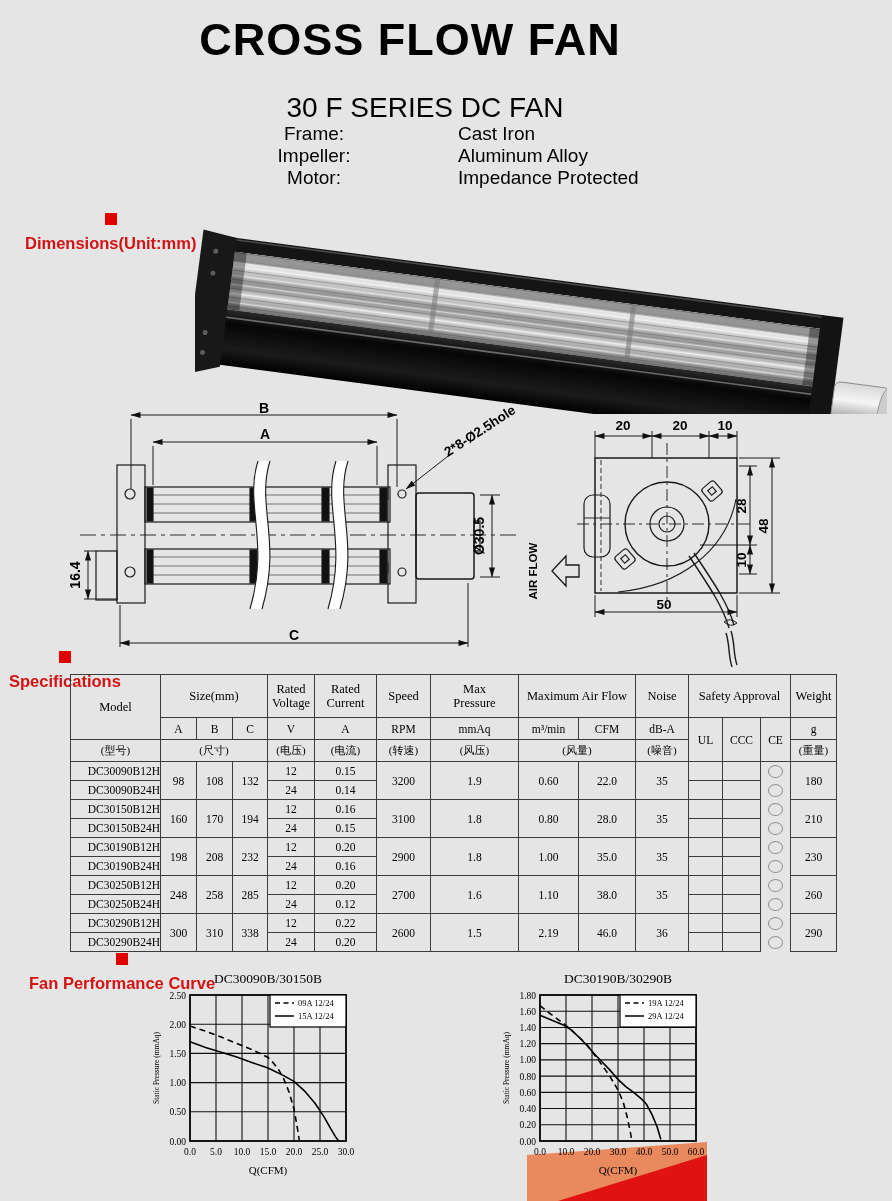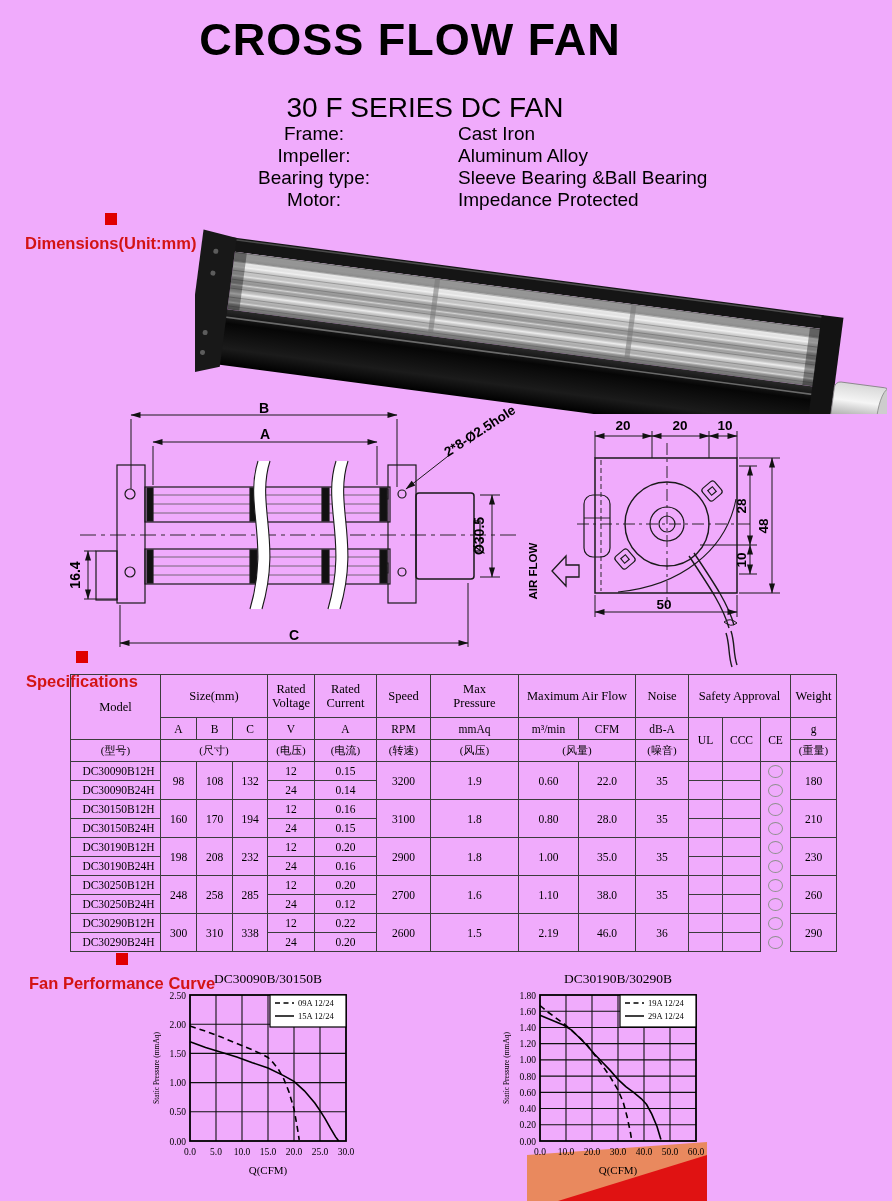--- a/index.html
+++ b/index.html
@@ -1,35 +1,35 @@
 <!DOCTYPE html>
 <html><head>
 <meta charset="utf-8">
 <style>
   html,body{margin:0;padding:0;background:#fff;}
-  #page{position:relative;width:892px;height:1201px;background:#f0abfc;overflow:hidden;
+  #page{position:relative;width:892px;height:1201px;background:#e5e5e5;overflow:hidden;
         font-family:"Liberation Sans",sans-serif;color:#000;}
   .page-title{position:absolute;top:14px;left:0;width:100%;text-align:center;
         font-size:45px;font-weight:bold;letter-spacing:1px;transform:translateX(-36px);}
   .page-subtitle{position:absolute;top:92px;left:0;width:100%;text-align:center;
         font-size:28px;font-weight:normal;transform:translateX(-21px);}
   .overview{position:absolute;top:123px;left:170px;font-size:19px;line-height:22px;text-align:center;}
   .ov-row{display:flex;}
   .ov-label{width:288px;}
   .sec-head{position:absolute;display:flex;align-items:center;gap:9px;
         font-weight:bold;font-size:16.5px;flex-direction:column;}
   .sec-head .sq{width:12px;height:12px;display:inline-block;}
   
   #spec-table{position:absolute;left:70px;top:674px;width:766px;border-collapse:collapse;
         table-layout:fixed;font-family:"Liberation Serif",serif;font-size:11.5px;}
   #spec-table td{border:1px solid #3c3c3c;text-align:center;padding:0;height:18px;overflow:hidden;}
   #spec-table tr.h1 td{font-size:12.5px;height:42px;line-height:1.15;}
   #spec-table tr.h2 td{height:21px;}
   #spec-table tr.h3 td{height:21px;font-size:11px;}
-  #spec-table td.model-cell{text-align:center;padding-left:6px;}
+  #spec-table td.model-cell{text-align:right;padding-left:6px;}
   #spec-table td.ce-cell{border-top:none;border-bottom:none;}
   .circle{display:inline-block;width:13px;height:11px;border:1px solid #909090;border-radius:50%;
         vertical-align:middle;}
   .chart{position:absolute;z-index:2;}
   #wedge{position:absolute;left:520px;top:1138px;z-index:1;}
   svg text{fill:#000;}
 </style>
 </head>
 <body>
 
@@ -39,24 +39,20 @@
   <div class="page-subtitle">30 F SERIES DC FAN</div>
 
   <div class="overview">
     <div class="ov-row">
       <span class="ov-label">Frame:</span>
       <span>Cast Iron</span>
     </div>
     <div class="ov-row">
       <span class="ov-label">Impeller:</span>
       <span>Aluminum Alloy</span>
-    </div>
-    <div class="ov-row">
-      <span class="ov-label">Bearing type:</span>
-      <span>Sleeve Bearing &amp;Ball Bearing</span>
     </div>
     <div class="ov-row">
       <span class="ov-label">Motor:</span>
       <span>Impedance Protected</span>
     </div>
   </div>
 
   <div class="sec-head" style="top: 213px; left: 25px; color: rgb(211, 20, 20);">
     <span class="sq" style="background: rgb(224, 0, 0);"></span>
     <span>Dimensions(Unit:mm)</span>
@@ -245,21 +241,21 @@
       <text x="623" y="27">20</text>
       <text x="680" y="27">20</text>
       <text x="725" y="27">10</text>
       <text x="746" y="103" transform="rotate(-90 746 103)">28</text>
       <text x="768" y="123" transform="rotate(-90 768 123)">48</text>
       <text x="746" y="157" transform="rotate(-90 746 157)">10</text>
       <text x="664" y="206">50</text>
     </g>
   </svg>
 
-  <div class="sec-head" style="top: 651px; left: 26px; color: rgb(211, 20, 20);">
+  <div class="sec-head" style="top: 651px; left: 9px; color: rgb(211, 20, 20);">
     <span class="sq" style="background: rgb(224, 0, 0);"></span>
     <span>Specifications</span>
   </div>
 
   <table id="spec-table">
     <colgroup>
       <col style="width:90px">
         <col style="width:36px">
         <col style="width:36px">
         <col style="width:35px">

